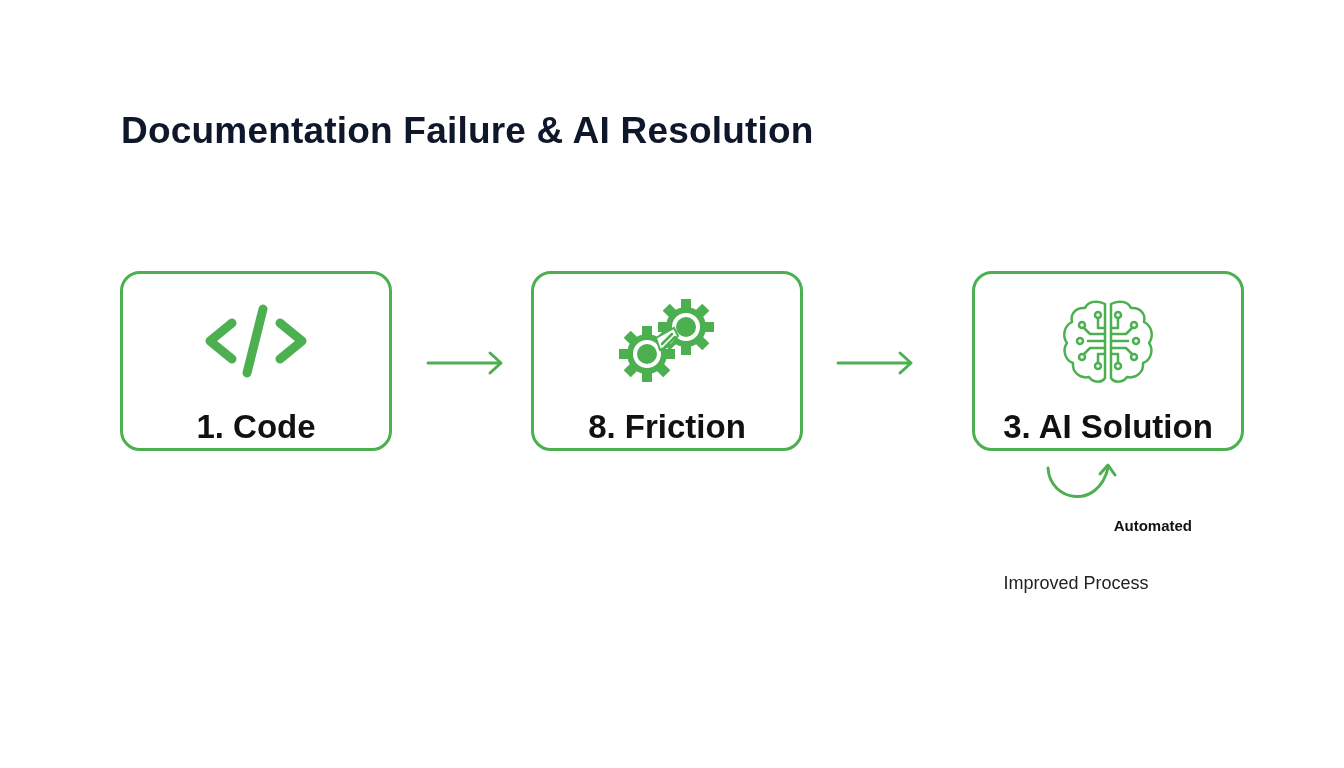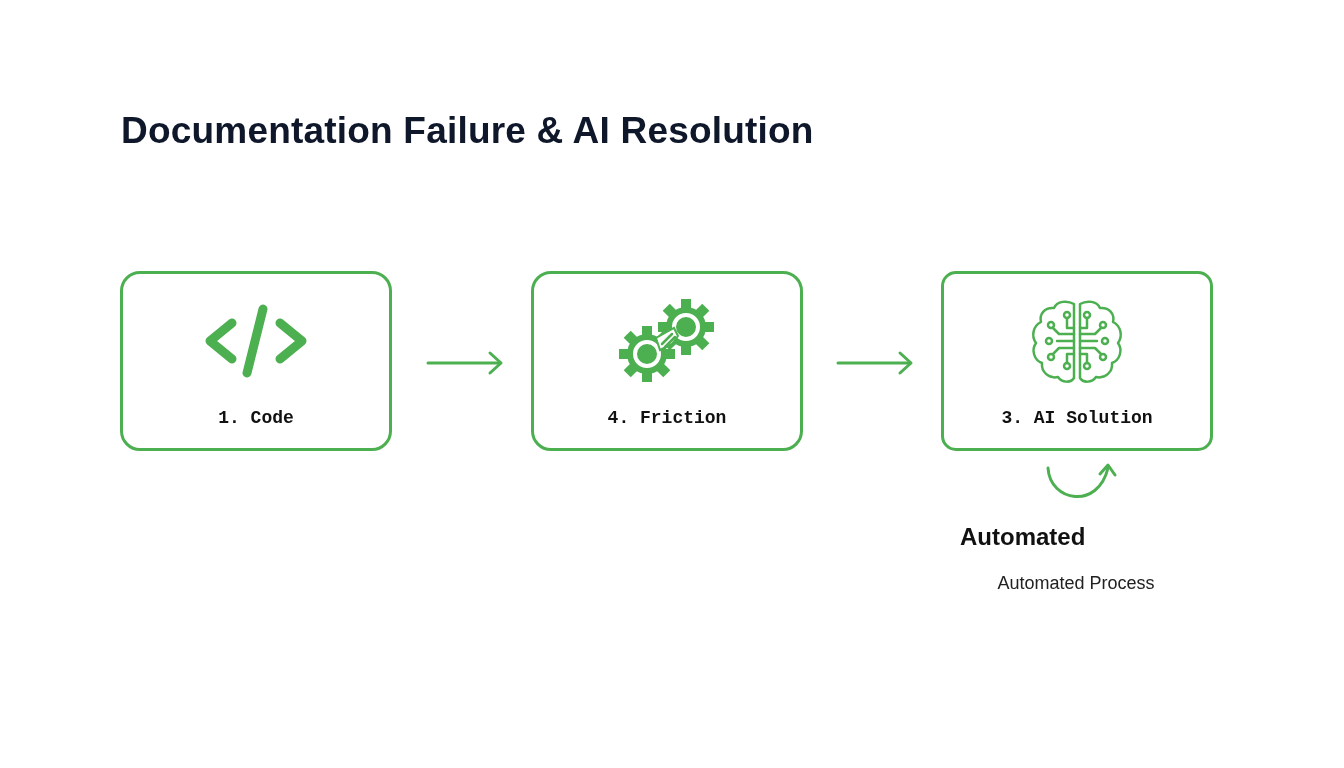--- a/index.html
+++ b/index.html
@@ -11,32 +11,32 @@
       position: absolute; left: 121px; top: 110px;
       font-size: 37px; font-weight: 700; letter-spacing: 0.2px; color: #0f172a;
     }
     .card {
       position: absolute; top: 271px; width: 272px; height: 180px;
       border: 3px solid #4caf50; border-radius: 20px; box-sizing: border-box; background: #fff;
     }
     .card .icon { position: absolute; left: 0; right: 0; top: 22px; height: 90px; display: flex; justify-content: center; align-items: center; }
     .card .label {
       position: absolute; left: 0; right: 0; top: 134px; text-align: center;
-      font-size: 18px; font-weight: 700; color: #111; font-family: Liberation Mono, monospace;
+      font-size: 33px; font-weight: 700; color: #111;
     }
     #card-1 { left: 120px; }
     #card-2 { left: 531px; }
-    #card-3 { left: 941px; border-radius: 15px; }
+    #card-3 { left: 972px; }
     .arrow { position: absolute; top: 350px; width: 80px; height: 26px; }
     #arrow-1 { left: 426px; }
     #arrow-2 { left: 836px; }
     .cycle { position: absolute; left: 1040px; top: 458px; width: 80px; height: 48px; }
     .out-title {
-      position: absolute; left: 960px; width: 232px; top: 524px; text-align: left;
-      font-size: 24px; font-weight: 700; line-height: 25px; color: #111;
+      position: absolute; left: 960px; width: 232px; top: 513px; text-align: right;
+      font-size: 15px; font-weight: 700; line-height: 25px; color: #111;
     }
     .out-sub {
       position: absolute; left: 960px; width: 232px; top: 573px; text-align: center;
       font-size: 18px; font-weight: 400; color: #222;
     }
   </style>
 </head>
 <body>
 
 <div class="title">Documentation Failure &amp; AI Resolution</div>
@@ -86,21 +86,21 @@
       <use href="#gear" x="74" y="33"></use>
       <g fill="#fff" stroke="#4caf50" stroke-width="2">
         <path d="M44,44 L62,34 L66,42 L60,50 L48,56 Z"></path>
       </g>
       <g stroke="#4caf50" stroke-width="2.5" fill="none" stroke-linecap="round">
         <line x1="50" y1="50" x2="60" y2="40"></line>
         <line x1="53" y1="53" x2="63" y2="43"></line>
       </g>
     </svg>
   </div>
-  <div class="label">4. Friction</div>
+  <div class="label">8. Friction</div>
 </div>
 
 <div class="arrow" id="arrow-2">
   <svg width="80" height="26" viewBox="0 0 80 26">
     <g fill="none" stroke="#4caf50" stroke-width="3" stroke-linecap="round" stroke-linejoin="round">
       <line x1="2" y1="13" x2="74" y2="13"></line>
       <polyline points="64,3 75,13 64,23"></polyline>
     </g>
   </svg>
 </div>
@@ -146,13 +146,13 @@
     <g fill="none" stroke="#4caf50" stroke-width="3" stroke-linecap="round" stroke-linejoin="round">
       <path d="M8,10 C10,44 58,52 68,10"></path>
       <polyline points="60,16 68,7 75,17"></polyline>
     </g>
   </svg>
 </div>
 
 <div class="out-title">
   <div>Automated</div>
 </div>
-<div class="out-sub">Automated Process</div>
+<div class="out-sub">Improved Process</div>
 
 </body></html>

